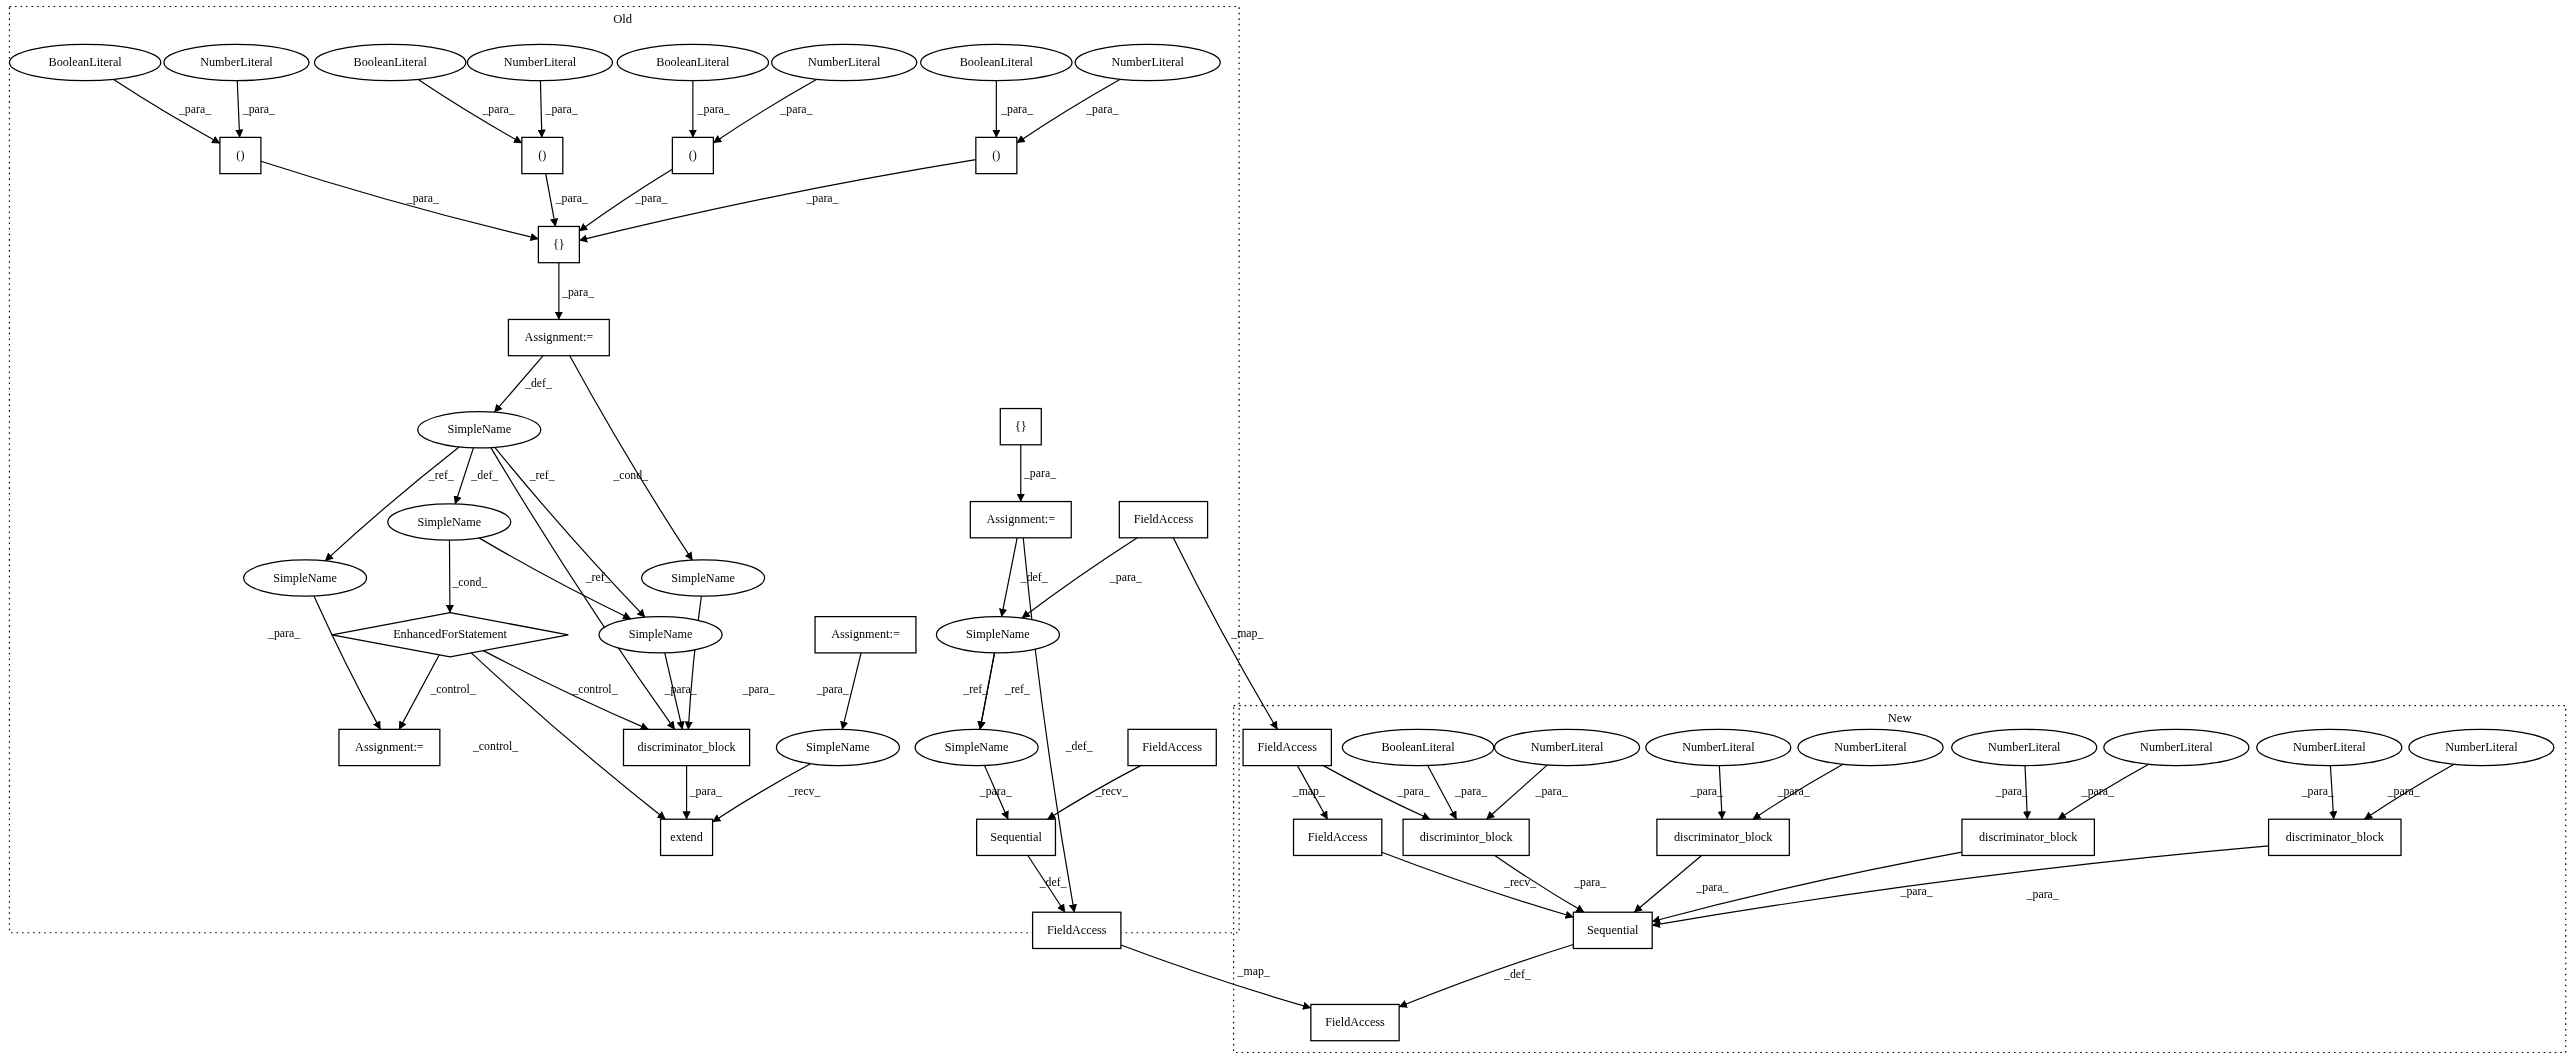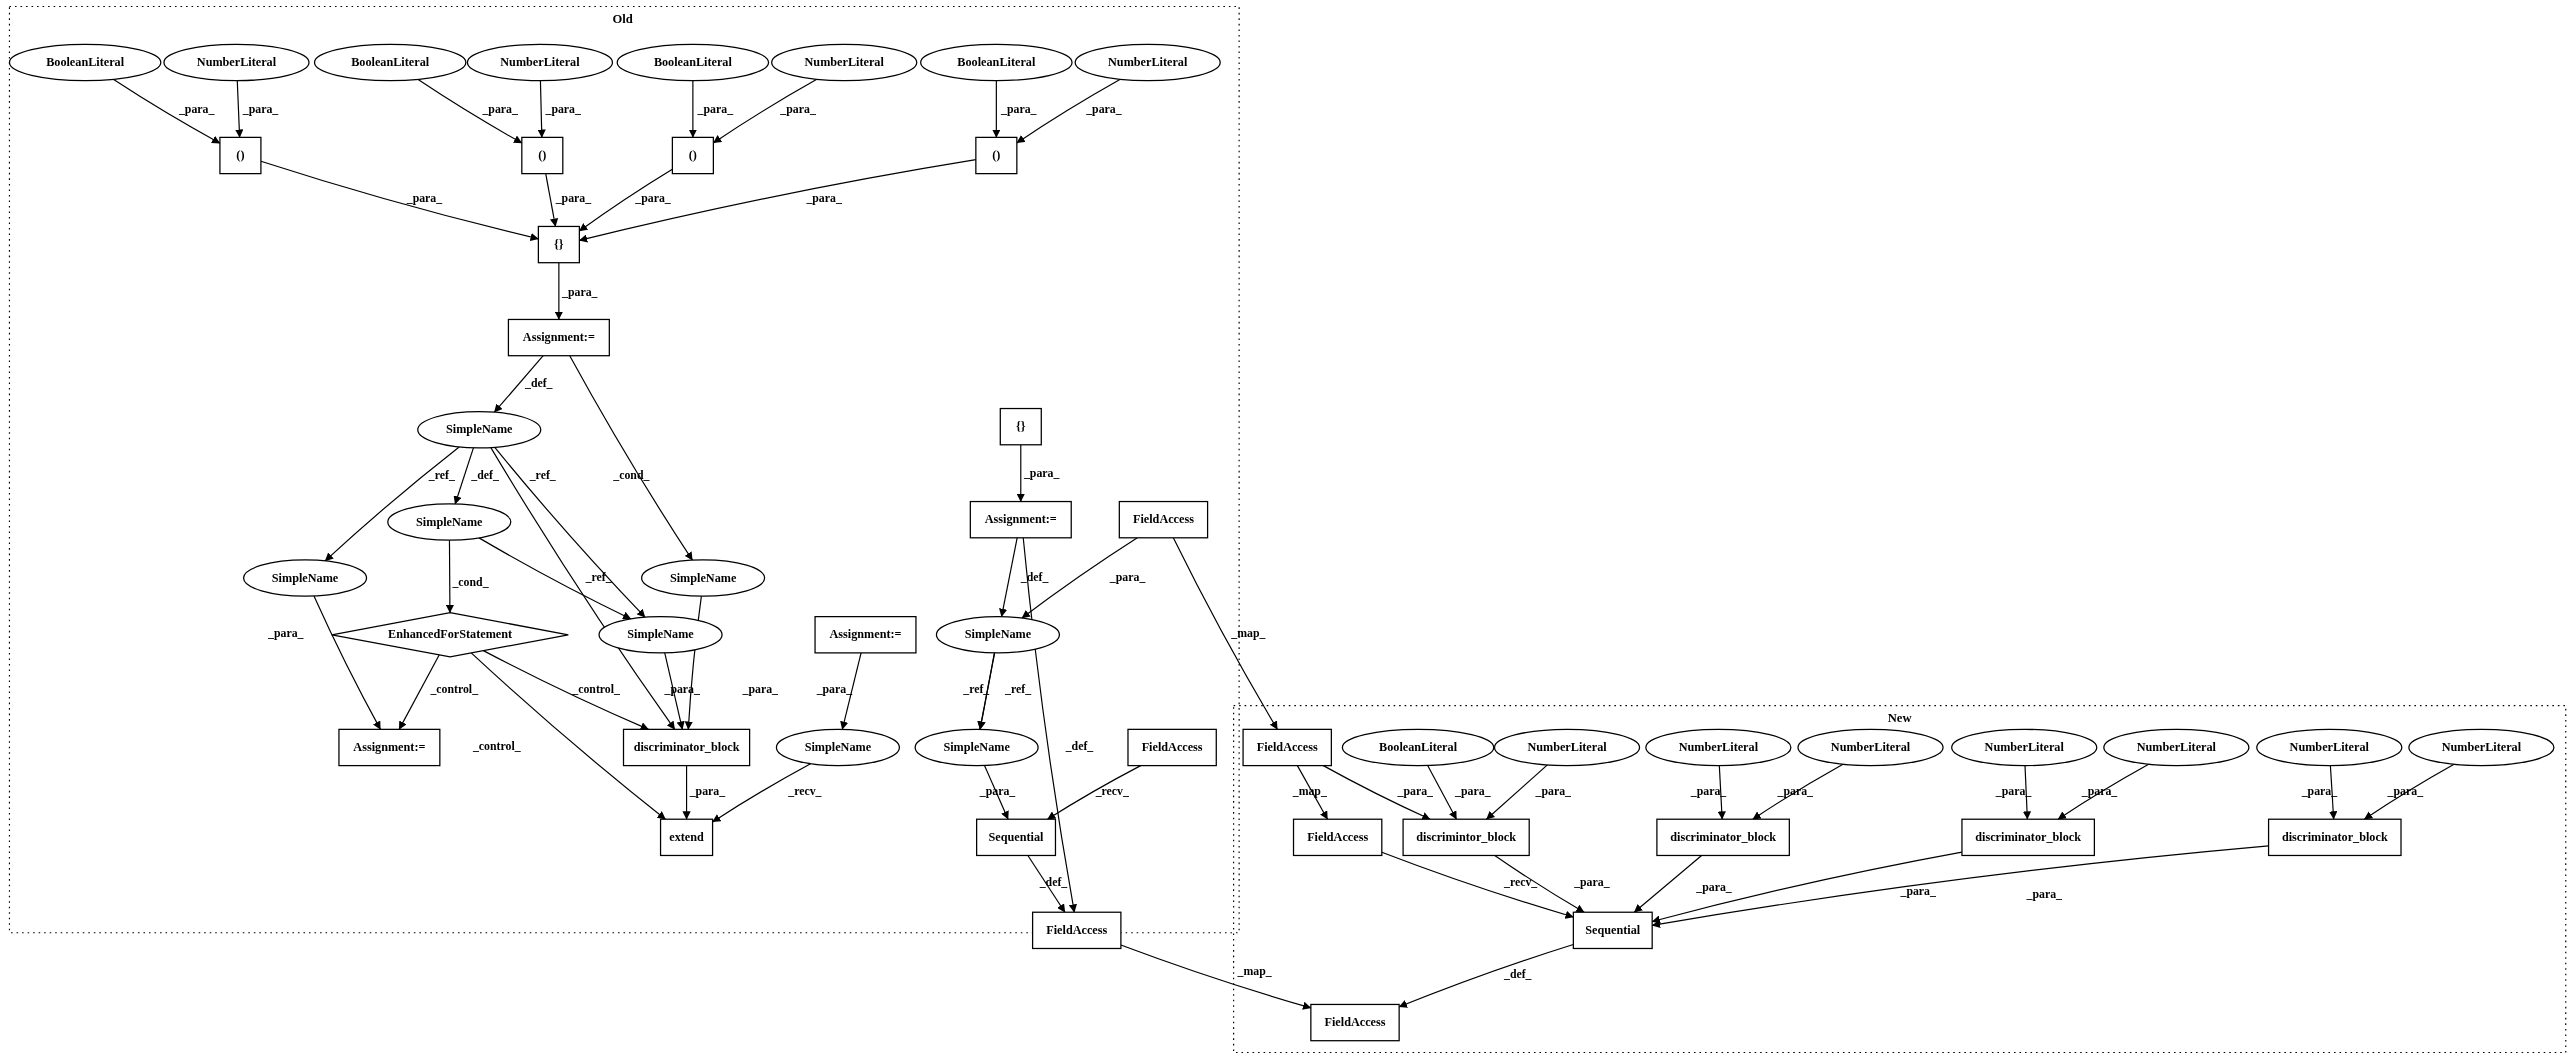--- a/index.html
+++ b/index.html
@@ -6,21 +6,20 @@
     margin: 0;
     padding: 0;
     background: #ffffff;
   }
   #root {
     position: relative;
     width: 2576px;
     height: 1063px;
     background: #ffffff;
     font-family: "Liberation Serif", "DejaVu Serif", serif;
-    font-weight: bold;
   }
   svg#graph {
     display: block;
     width: 2576px;
     height: 1063px;
   }
   .node-shape {
     fill: #ffffff;
     stroke: #000000;
     stroke-width: 1.6px;

